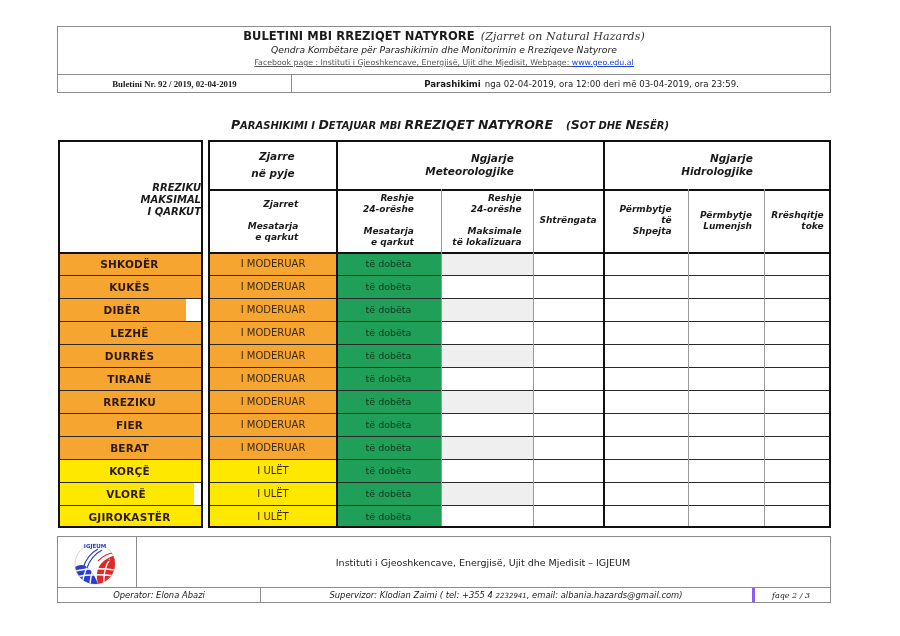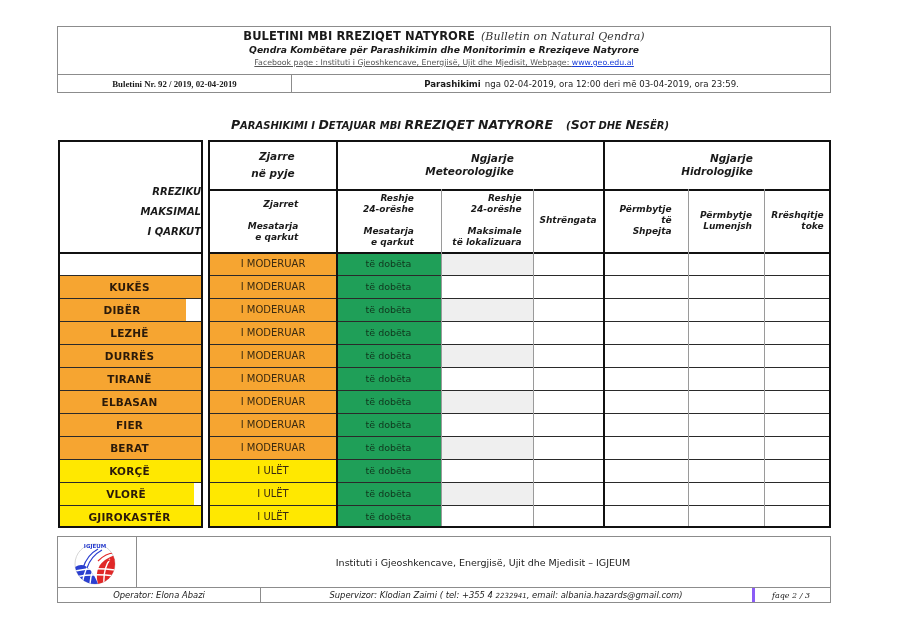--- a/index.html
+++ b/index.html
@@ -5,21 +5,21 @@
   html, body { margin: 0; padding: 0; background: #ffffff; }
   body { width: 900px; height: 636px; position: relative; overflow: hidden;
          font-family: "DejaVu Sans", sans-serif; color: #1a1a1a; }
 
   
   .hdr { position: absolute; left: 57px; top: 26px; width: 774px; height: 67px;
          border: 1px solid #8c8c8c; box-sizing: border-box; }
   .hdr-top { position: absolute; left: 0; top: 0; right: 0; height: 47px; text-align: center; }
   .hdr-title { position: absolute; left: 0; right: 0; top: 2px; font-size: 11.5px; font-weight: bold; letter-spacing: 0.1px; }
   .hdr-title .en { font-family: "DejaVu Serif", serif; font-style: italic; font-weight: normal; font-size: 11px; margin-left: 6px; color: #333; }
-  .hdr-sub { position: absolute; left: 0; right: 0; top: 17px; font-size: 9.2px; font-weight: bold; font-style: italic; }
+  .hdr-sub { position: absolute; left: 0; right: 0; top: 17px; font-size: 9.2px; font-weight: normal; font-style: italic; }
   .hdr-fb { position: absolute; left: 0; right: 0; top: 31px; font-size: 7.8px; color: #555; text-decoration: underline; }
   .hdr-fb a { color: #1a3ed8; text-decoration: underline; }
   .hdr-bottom { position: absolute; left: 0; right: 0; top: 47px; bottom: 0; border-top: 1px solid #8c8c8c; }
   .hdr-bnr { position: absolute; left: 0; top: 0; width: 233px; bottom: 0; border-right: 1px solid #8c8c8c;
              font-size: 8.8px; font-weight: bold; text-align: center; line-height: 18px; font-family: Liberation Serif, serif; }
   .hdr-forecast { position: absolute; left: 233px; right: 0; top: 0; bottom: 0; text-align: center;
                   font-size: 8.6px; line-height: 18px; margin-left: 42px; }
   .hdr-forecast b { font-weight: bold; margin-right: 4px; }
 
   
@@ -63,41 +63,41 @@
   .ftr-sup .num { font-size: 7px; }
   .ftr-page { position: absolute; left: 694px; right: 0; top: 0; bottom: 0; text-align: center;
               font-family: "DejaVu Serif", serif; font-size: 8px; }
 </style>
 </head>
 <body>
 
 <div class="hdr">
   <div class="hdr-top">
     <div class="hdr-title">
-      <span>BULETINI MBI RREZIQET NATYRORE</span><span class="en">(Bulletin on Natural Qendra)</span>
+      <span>BULETINI MBI RREZIQET NATYRORE</span><span class="en">(Zjarret on Natural Hazards)</span>
     </div>
     <div class="hdr-sub">Qendra Kombëtare për Parashikimin dhe Monitorimin e Rreziqeve Natyrore</div>
     <div class="hdr-fb">
       <span>Facebook page : Instituti i Gjeoshkencave, Energjisë, Ujit dhe Mjedisit, Webpage: </span><a>www.geo.edu.al</a>
     </div>
   </div>
   <div class="hdr-bottom">
     <div class="hdr-bnr">Buletini Nr. 92 / 2019, 02-04-2019</div>
     <div class="hdr-forecast">
       <b>Parashikimi</b><span>nga 02-04-2019, ora 12:00 deri më 03-04-2019, ora 23:59.</span>
     </div>
   </div>
 </div>
 
 <div class="sec-title">
   <span class="sc" id="sc1"><span style="font-size:12.5px">P</span>ARASHIKIMI I <span style="font-size:12.5px">D</span>ETAJUAR MBI </span><span class="big">RREZIQET NATYRORE</span>&nbsp;&nbsp;&nbsp;<span class="sc" id="sc3">(<span style="font-size:12.5px">S</span>OT DHE <span style="font-size:12.5px">N</span>ESËR)</span>
 </div>
 
 <div class="tbl" id="tbl">
-    <div class="cell hcell white" style="left: 0px; top: 0px; width: 143px; height: 112px; white-space: pre-line; font-size: 10px; line-height: 20px; align-items: flex-start; padding-top: 42px; padding-left: 32px;">RREZIKU MAKSIMAL
+    <div class="cell hcell white" style="left: 0px; top: 0px; width: 143px; height: 112px; white-space: pre-line; font-size: 10px; line-height: 12px; align-items: flex-start; padding-top: 42px; padding-left: 32px;">RREZIKU MAKSIMAL
 I  QARKUT</div>
     <div class="cell hcell white" style="left: 152px; top: 0px; width: 126px; height: 49px; white-space: pre-line; font-size: 10.5px; line-height: 17px;">Zjarre
 në pyje</div>
     <div class="cell hcell white" style="left: 278px; top: 0px; width: 267px; height: 49px; white-space: pre-line; font-size: 10.5px; line-height: 13px;">Ngjarje
 Meteorologjike</div>
     <div class="cell hcell white" style="left: 545px; top: 0px; width: 228px; height: 49px; white-space: pre-line; font-size: 10.5px; line-height: 13px;">Ngjarje
 Hidrologjike</div>
     <div class="cell hcell white" style="left: 152px; top: 49px; width: 126px; height: 63px; white-space: pre-line;">Zjarret
 
 Mesatarja
@@ -113,20 +113,21 @@
 Maksimale
 të lokalizuara</div>
     <div class="cell hcell white" style="left: 475px; top: 49px; width: 70px; height: 63px; white-space: pre-line;">Shtrëngata</div>
     <div class="cell hcell white" style="left: 545px; top: 49px; width: 85px; height: 63px; white-space: pre-line;">Përmbytje
 të
 Shpejta</div>
     <div class="cell hcell white" style="left: 630px; top: 49px; width: 76px; height: 63px; white-space: pre-line;">Përmbytje
 Lumenjsh</div>
     <div class="cell hcell white" style="left: 706px; top: 49px; width: 67px; height: 63px; white-space: pre-line;">Rrëshqitje
 toke</div>
+    <div class="cell county orange" style="left: 0px; top: 112px; width: 143px; height: 23px; white-space: pre-line;">SHKODËR</div>
     <div class="cell fire orange" style="left: 152px; top: 112px; width: 126px; height: 23px; white-space: pre-line;">I MODERUAR</div>
     <div class="cell rain green" style="left: 278px; top: 112px; width: 105px; height: 23px; white-space: pre-line;">të dobëta</div>
     <div class="cell grey" style="left: 383px; top: 112px; width: 92px; height: 23px; white-space: pre-line;"></div>
     <div class="cell white" style="left: 475px; top: 112px; width: 70px; height: 23px; white-space: pre-line;"></div>
     <div class="cell white" style="left: 545px; top: 112px; width: 85px; height: 23px; white-space: pre-line;"></div>
     <div class="cell white" style="left: 630px; top: 112px; width: 76px; height: 23px; white-space: pre-line;"></div>
     <div class="cell white" style="left: 706px; top: 112px; width: 67px; height: 23px; white-space: pre-line;"></div>
     <div class="cell county orange" style="left: 0px; top: 135px; width: 143px; height: 23px; white-space: pre-line;">KUKËS</div>
     <div class="cell fire orange" style="left: 152px; top: 135px; width: 126px; height: 23px; white-space: pre-line;">I MODERUAR</div>
     <div class="cell rain green" style="left: 278px; top: 135px; width: 105px; height: 23px; white-space: pre-line;">të dobëta</div>
@@ -160,21 +161,21 @@
     <div class="cell white" style="left: 630px; top: 204px; width: 76px; height: 23px; white-space: pre-line;"></div>
     <div class="cell white" style="left: 706px; top: 204px; width: 67px; height: 23px; white-space: pre-line;"></div>
     <div class="cell county orange" style="left: 0px; top: 227px; width: 143px; height: 23px; white-space: pre-line;">TIRANË</div>
     <div class="cell fire orange" style="left: 152px; top: 227px; width: 126px; height: 23px; white-space: pre-line;">I MODERUAR</div>
     <div class="cell rain green" style="left: 278px; top: 227px; width: 105px; height: 23px; white-space: pre-line;">të dobëta</div>
     <div class="cell white" style="left: 383px; top: 227px; width: 92px; height: 23px; white-space: pre-line;"></div>
     <div class="cell white" style="left: 475px; top: 227px; width: 70px; height: 23px; white-space: pre-line;"></div>
     <div class="cell white" style="left: 545px; top: 227px; width: 85px; height: 23px; white-space: pre-line;"></div>
     <div class="cell white" style="left: 630px; top: 227px; width: 76px; height: 23px; white-space: pre-line;"></div>
     <div class="cell white" style="left: 706px; top: 227px; width: 67px; height: 23px; white-space: pre-line;"></div>
-    <div class="cell county orange" style="left: 0px; top: 250px; width: 143px; height: 23px; white-space: pre-line;">ELBASAN</div>
+    <div class="cell county orange" style="left: 0px; top: 250px; width: 143px; height: 23px; white-space: pre-line;">RREZIKU</div>
     <div class="cell fire orange" style="left: 152px; top: 250px; width: 126px; height: 23px; white-space: pre-line;">I MODERUAR</div>
     <div class="cell rain green" style="left: 278px; top: 250px; width: 105px; height: 23px; white-space: pre-line;">të dobëta</div>
     <div class="cell grey" style="left: 383px; top: 250px; width: 92px; height: 23px; white-space: pre-line;"></div>
     <div class="cell white" style="left: 475px; top: 250px; width: 70px; height: 23px; white-space: pre-line;"></div>
     <div class="cell white" style="left: 545px; top: 250px; width: 85px; height: 23px; white-space: pre-line;"></div>
     <div class="cell white" style="left: 630px; top: 250px; width: 76px; height: 23px; white-space: pre-line;"></div>
     <div class="cell white" style="left: 706px; top: 250px; width: 67px; height: 23px; white-space: pre-line;"></div>
     <div class="cell county orange" style="left: 0px; top: 273px; width: 143px; height: 23px; white-space: pre-line;">FIER</div>
     <div class="cell fire orange" style="left: 152px; top: 273px; width: 126px; height: 23px; white-space: pre-line;">I MODERUAR</div>
     <div class="cell rain green" style="left: 278px; top: 273px; width: 105px; height: 23px; white-space: pre-line;">të dobëta</div>

